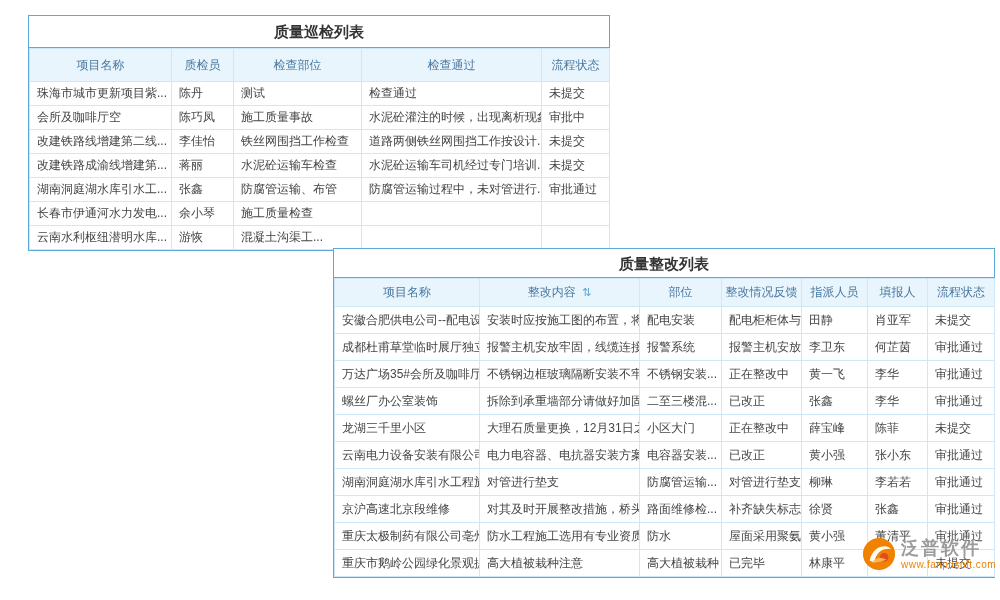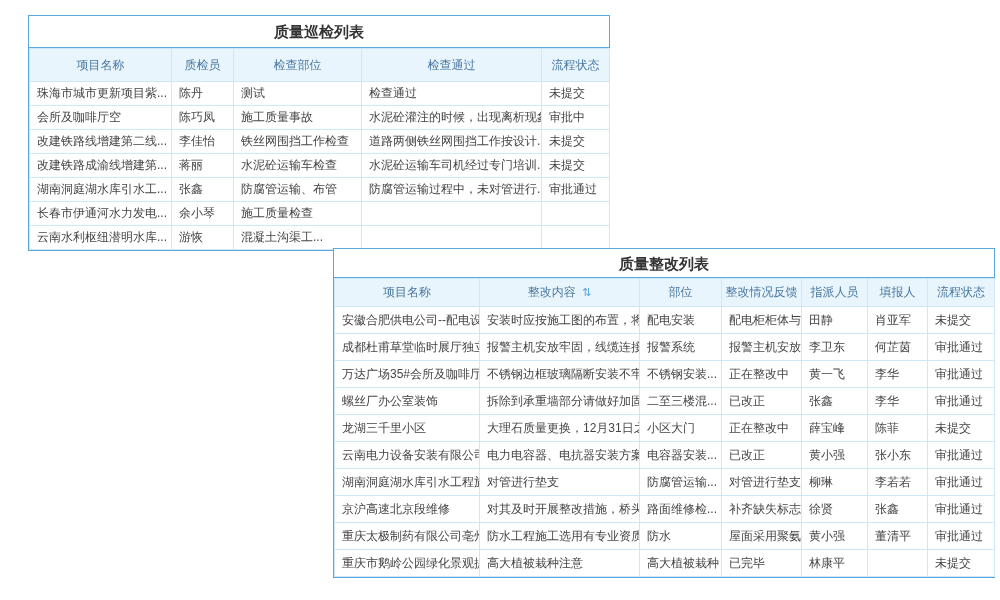--- a/index.html
+++ b/index.html
@@ -288,14 +288,28 @@
             <td>高大植被栽种</td>
             <td>已完毕</td>
             <td class="c-name c-center">林康平</td>
             <td class="c-filler c-center"></td>
             <td class="c-center st-red">未提交</td>
           </tr>
         </tbody>
     </table>
   </section>
 
+  <div class="logo">
+    <span class="logo-icon">
+      <svg viewBox="0 0 36 36" width="34" height="34" aria-hidden="true">
+        <circle cx="18" cy="18" r="17" fill="#F08200"></circle>
+        <path d="M8 25 C12 9, 26 7, 31 13 C24 11, 15 15, 13 27 Z" fill="#FFFFFF" opacity="0.95"></path>
+        <circle cx="23.5" cy="21.5" r="4.5" fill="#E04B1F"></circle>
+        <path d="M10 27 C14 22, 20 21, 26 24 C20 26, 15 27, 10 27 Z" fill="#FFC266" opacity="0.85"></path>
+      </svg>
+    </span>
+    <span class="logo-text">
+      <span class="logo-name">泛普软件</span>
+      <span class="logo-url">www.fanpusoft.com</span>
+    </span>
+  </div>
 
 </div>
 
 </body></html>

